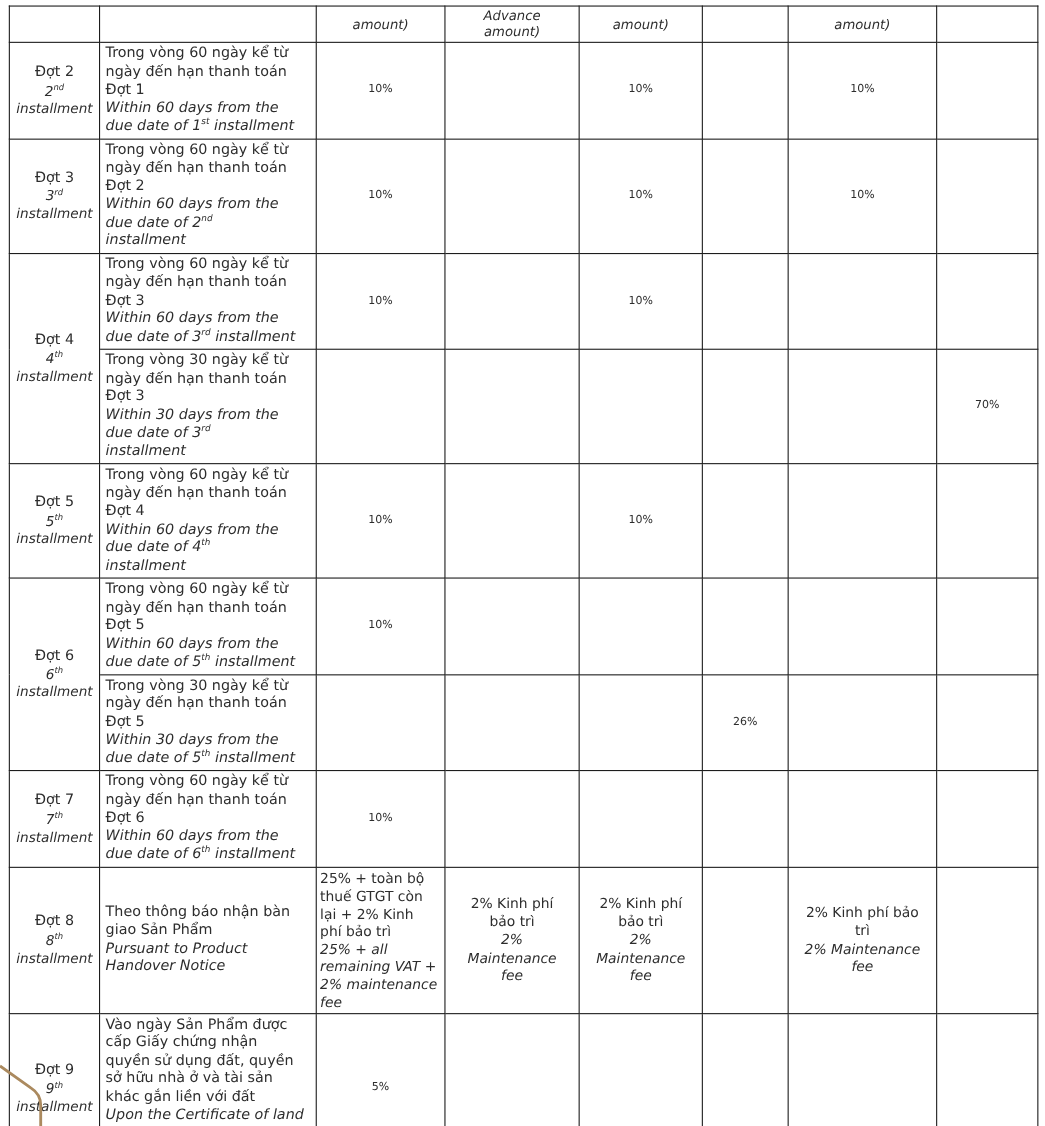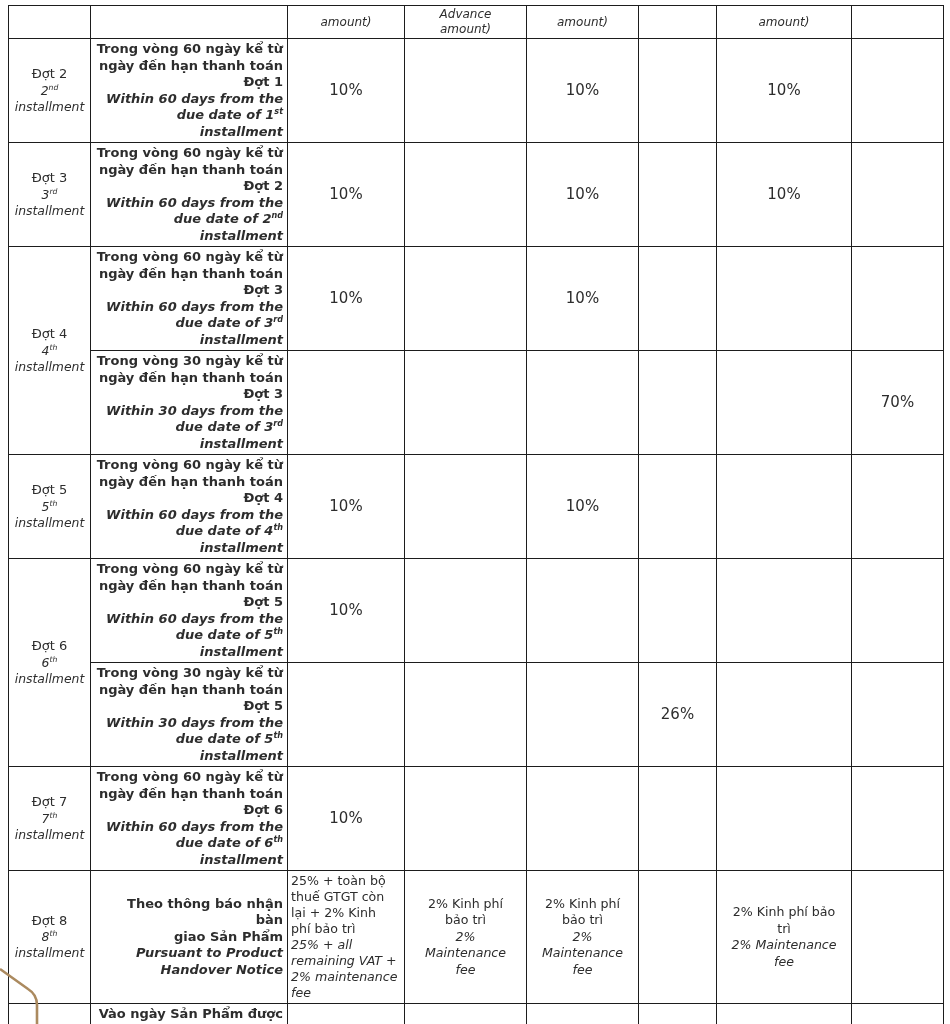--- a/index.html
+++ b/index.html
@@ -30,26 +30,25 @@
     font-size: 12px;
     line-height: 15px;
     text-align: center;
   }
   .en { font-style: italic; }
   .pre { white-space: pre-line; }
   .label-cell { text-align: center; padding: 1px 1px; }
   .label-cell .vn { font-size: 13px; }
   .label-cell .en { font-size: 12.4px; line-height: 16px; }
   .desc-cell {
-    text-align: right;
+    text-align: left;
     padding: 2px 4px 2px 5px;
     vertical-align: middle;
-    font-weight: bold;
-  }
-  .pct-cell { text-align: center; font-size: 15px; }
+  }
+  .pct-cell { text-align: center; font-size: 10px; }
   .fee-cell { text-align: center; font-size: 12.6px; line-height: 16.5px; }
   .fee-cell-sm { font-size: 12.6px; line-height: 16px; }
   sup { font-size: 0.62em; line-height: 0; }
   
   tr.rh32 { height: 32px; }
   tr.rh86 { height: 86px; }
   tr.rh102 { height: 102px; }
   tr.rh83 { height: 83px; }
   tr.rh98 { height: 98px; }
   tr.rh82 { height: 82px; }

